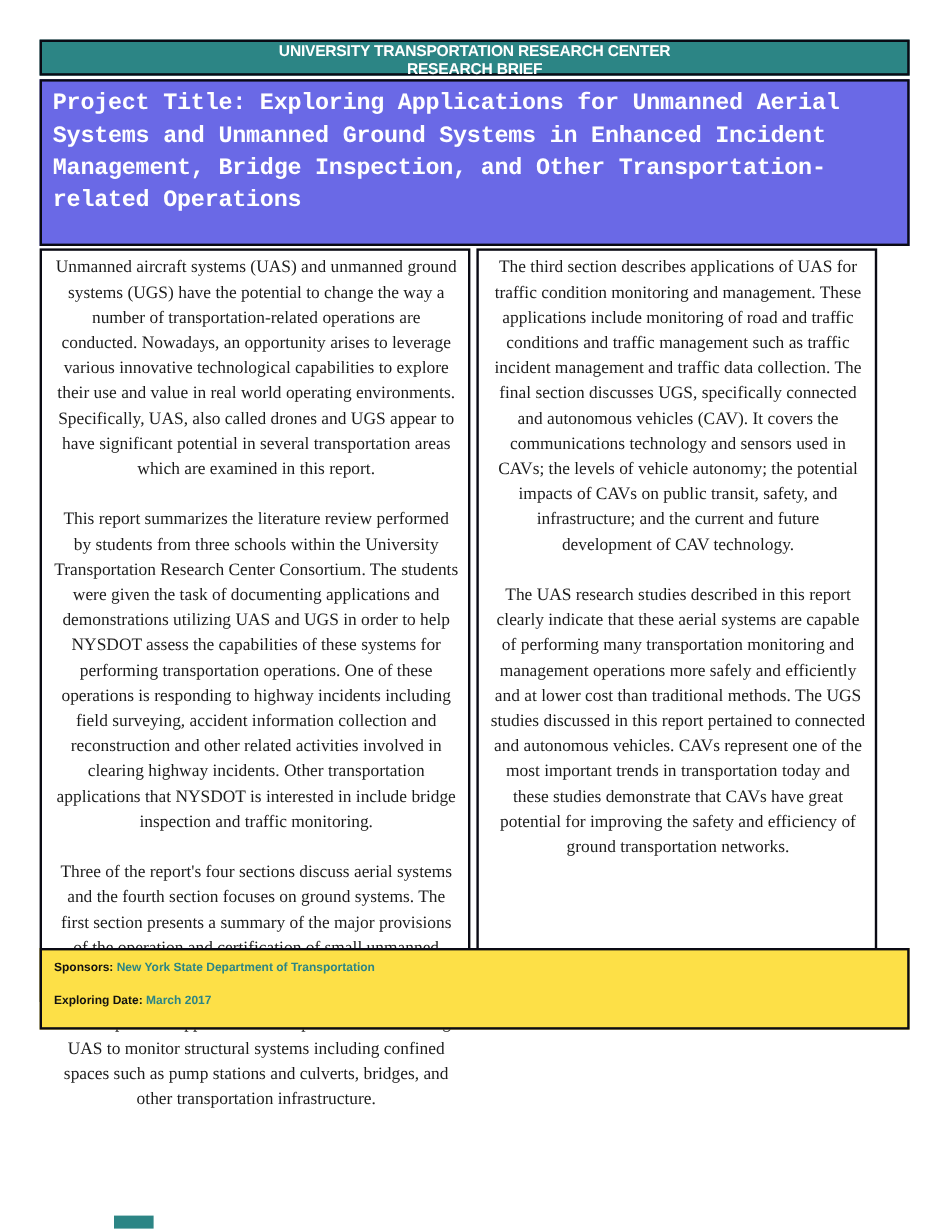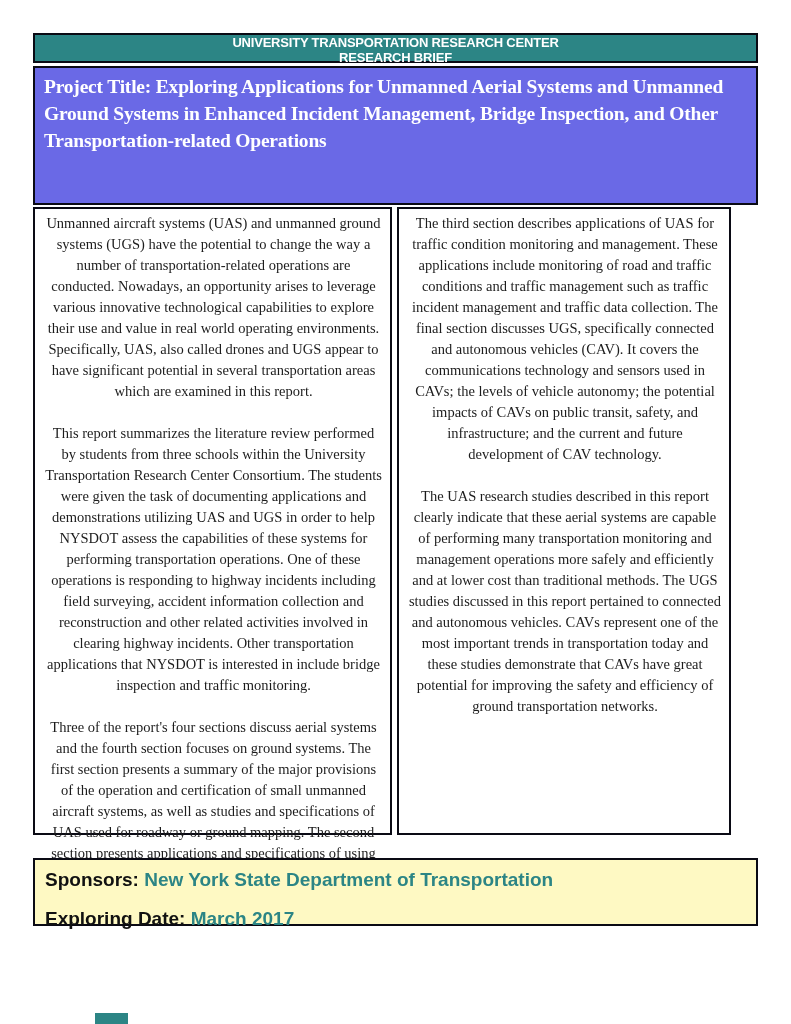--- a/index.html
+++ b/index.html
@@ -13,21 +13,21 @@
     padding: 0 8px;
     color: #ffffff; font-family: "Liberation Sans", sans-serif;
     font-weight: bold; font-size: 13px; letter-spacing: -0.2px;
     white-space: nowrap;
   }
 
   .title-banner {
     position: absolute; left: 33px; top: 66px; width: 725px; height: 139px;
     background: #6a69e6; border: 2px solid #0a0a14;
     padding: 5px 9px 0 9px;
-    color: #ffffff; font-family: Liberation Serif, serif;
+    color: #ffffff; font-family: Liberation Mono, monospace;
   }
   .title-banner .project-title {
     font-weight: bold; font-size: 19.5px; line-height: 27px; letter-spacing: -0.2px;
   }
   .title-banner .investigators {
     margin-top: 7px; font-weight: bold; font-size: 14px; line-height: 18px;
     letter-spacing: -0.1px;
   }
 
   .column {
@@ -35,25 +35,25 @@
     background: #ffffff; border: 2px solid #0a0a14;
     padding: 4px 7px 0 9px;
     font-family: "Liberation Serif", serif; font-size: 14.5px;
     line-height: 21px; color: #1c1c1c; text-align: center;
   }
   .column-left  { left: 33px;  width: 359px; }
   .column-right { left: 397px; width: 334px; }
   .column p { margin: 0 0 21px 0; }
 
   .footer-box {
-    position: absolute; left: 33px; top: 858px; width: 725px; height: 68px;
-    background: #fef9c3; border: 2px solid #0a0a14;
+    position: absolute; left: 33px; top: 790px; width: 725px; height: 68px;
+    background: #fde047; border: 2px solid #0a0a14;
     padding: 9px 10px 0 10px;
     font-family: "Liberation Sans", sans-serif; font-weight: bold;
-    font-size: 19px; color: #111111;
+    font-size: 10px; color: #111111;
   }
   .footer-line { margin-bottom: 17px; white-space: nowrap; }
   .accent { color: #2c8585; }
   .label { color: #111111; }
   .label::after { content: " "; }
 
   .corner-mark {
     position: absolute; left: 95px; top: 1013px; width: 33px; height: 11px;
     background: #2c8585;
   }

